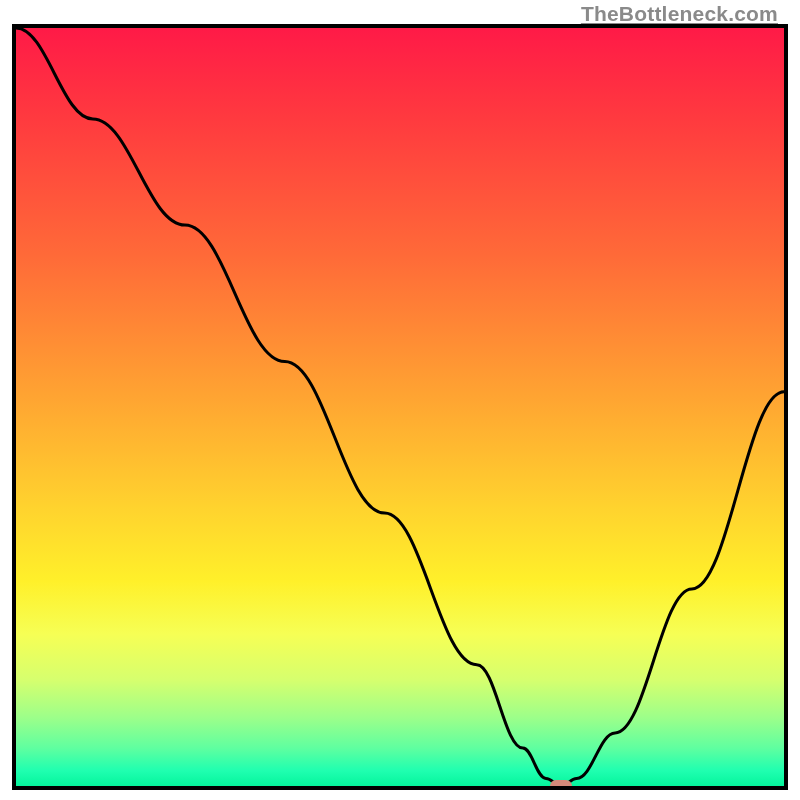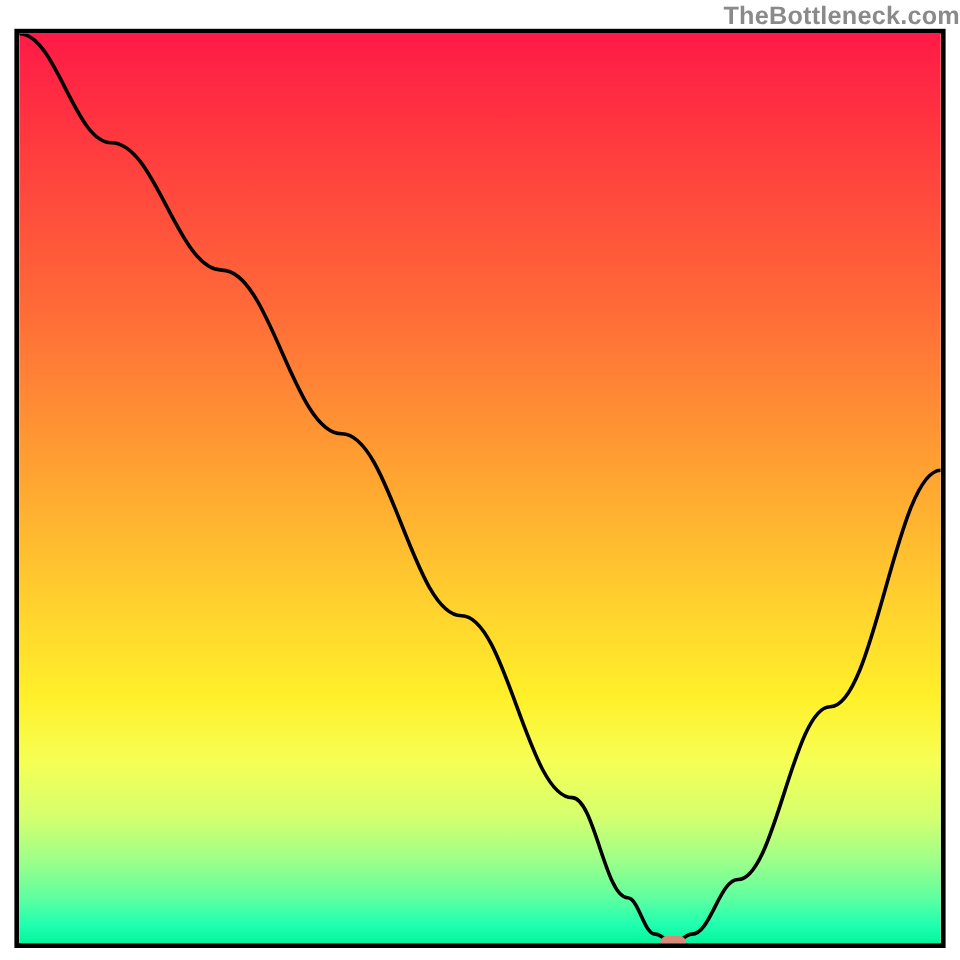--- a/index.html
+++ b/index.html
@@ -49,26 +49,27 @@
     position: absolute;
     width: 22px;
     height: 12px;
     background: #d58a7a;
     border-radius: 6px;
     transform: translate(-50%, -50%);
   }
   .watermark {
     position: absolute;
     top: 2px;
-    right: 0;
+    right: 22px;
     font-size: 21px;
     font-weight: 600;
     color: #8a8a8a;
     letter-spacing: 0.2px;
     user-select: none;
+    text-decoration: underline;
   }
 </style>
 </head>
 <body>
 
 <div class="watermark">TheBottleneck.com</div>
 
 <div class="frame">
 
   <div class="gradient"></div>

